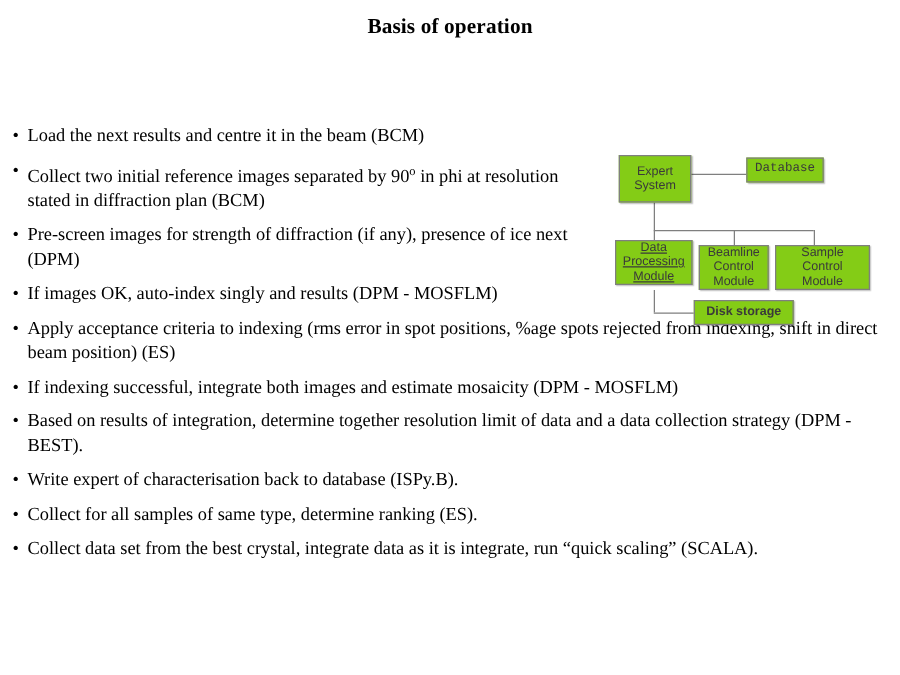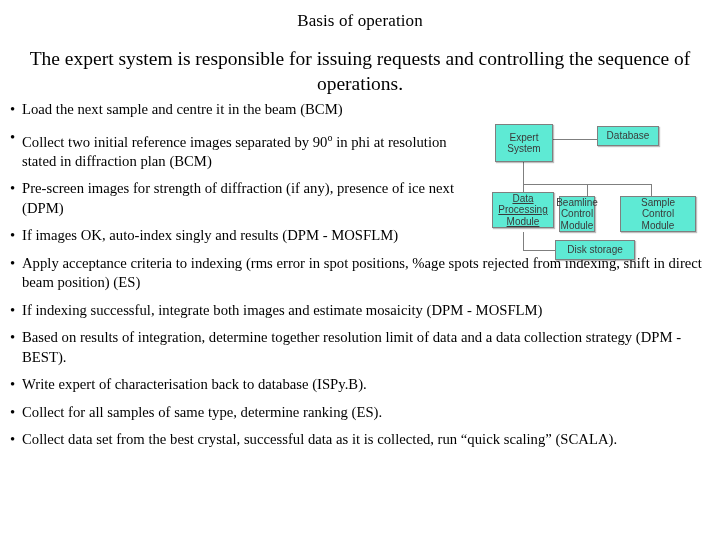--- a/index.html
+++ b/index.html
@@ -20,21 +20,21 @@
     width: 720px;
     height: 540px;
   }
   .title {
     position: absolute;
     top: 11px;
     left: 0;
     width: 720px;
     text-align: center;
     font-size: 17px;
-    font-weight: normal;
+    font-weight: bold;
     font-family: "Liberation Serif", serif;
     letter-spacing: 0.1px;
   }
   .intro {
     position: absolute;
     top: 46px;
     left: 10px;
     width: 700px;
     text-align: center;
     font-size: 19.5px;
@@ -77,21 +77,21 @@
   .diagram {
     position: absolute;
     left: 487px;
     top: 118px;
     width: 225px;
     height: 163px;
   }
   .node {
     position: absolute;
     border: 1px solid #7f7f7f;
-    background: #5eead4;
+    background: #84cc16;
     color: #3a3a3a;
     font-family: "Liberation Sans", sans-serif;
     font-size: 10px;
     line-height: 11.5px;
     text-align: center;
     display: flex;
     align-items: center;
     justify-content: center;
     box-sizing: border-box;
     box-shadow: 1px 1px 1px rgba(0,0,0,0.25);
@@ -104,26 +104,25 @@
   .hline { height: 1px; }
   .vline { width: 1px; }
 </style>
 </head>
 <body>
 
 <div class="slide">
 
   <div class="title">Basis of operation</div>
 
-  <div class="intro">The expert system is responsible for issuing requests and controlling the sequence of operations.</div>
 
   <div class="bullets">
     <div class="bullet narrow">
       <span class="dot">•</span>
-      <span class="txt">Load the next sample and centre it in the beam (BCM)</span>
+      <span class="txt">Load the next results and centre it in the beam (BCM)</span>
     </div>
     <div class="bullet narrow">
       <span class="dot">•</span>
       <span class="txt">Collect two initial reference images separated by 90<sup class="deg">o</sup> in phi at resolution stated in diffraction plan (BCM)</span>
     </div>
     <div class="bullet narrow">
       <span class="dot">•</span>
       <span class="txt">Pre-screen images for strength of diffraction (if any), presence of ice next (DPM)</span>
     </div>
     <div class="bullet narrow">
@@ -145,48 +144,48 @@
     <div class="bullet">
       <span class="dot">•</span>
       <span class="txt">Write expert of characterisation back to database (ISPy.B).</span>
     </div>
     <div class="bullet">
       <span class="dot">•</span>
       <span class="txt">Collect for all samples of same type, determine ranking (ES).</span>
     </div>
     <div class="bullet">
       <span class="dot">•</span>
-      <span class="txt">Collect data set from the best crystal, successful data as it is collected, run “quick scaling” (SCALA).</span>
+      <span class="txt">Collect data set from the best crystal, integrate data as it is integrate, run “quick scaling” (SCALA).</span>
     </div>
   </div>
 
   <div class="diagram">
 
     <div class="line hline" style="left:66px; top:21px; width:44px;"></div>
     <div class="line vline" style="left:36px; top:44px; height:22px;"></div>
     <div class="line hline" style="left:36px; top:66px; width:128px;"></div>
     <div class="line vline" style="left:36px; top:66px; height:12px;"></div>
     <div class="line vline" style="left:100px; top:66px; height:12px;"></div>
     <div class="line vline" style="left:164px; top:66px; height:12px;"></div>
     <div class="line vline" style="left:36px; top:114px; height:18px;"></div>
     <div class="line hline" style="left:36px; top:132px; width:32px;"></div>
 
     <div class="node" style="left:8px; top:6px; width:58px; height:38px;">
       <span>Expert<br>System</span>
     </div>
-    <div class="node" style="left:110px; top:8px; width:62px; height:20px;">
+    <div class="node" style="left:110px; top:8px; width:62px; height:20px;font-family:Liberation Mono, monospace;">
       <span>Database</span>
     </div>
     <div class="node" style="left:5px; top:74px; width:62px; height:36px;text-decoration:underline;">
       <span>Data<br>Processing<br>Module</span>
     </div>
-    <div class="node" style="left:72px; top:78px; width:36px; height:36px;">
+    <div class="node" style="left:72px; top:78px; width:56px; height:36px;">
       <span>Beamline<br>Control<br>Module</span>
     </div>
     <div class="node" style="left:133px; top:78px; width:76px; height:36px;">
       <span>Sample<br>Control<br>Module</span>
     </div>
-    <div class="node" style="left:68px; top:122px; width:80px; height:20px;">
+    <div class="node" style="left:68px; top:122px; width:80px; height:20px;font-weight:bold;">
       <span>Disk storage</span>
     </div>
   </div>
 
 </div>
 
 </body></html>

